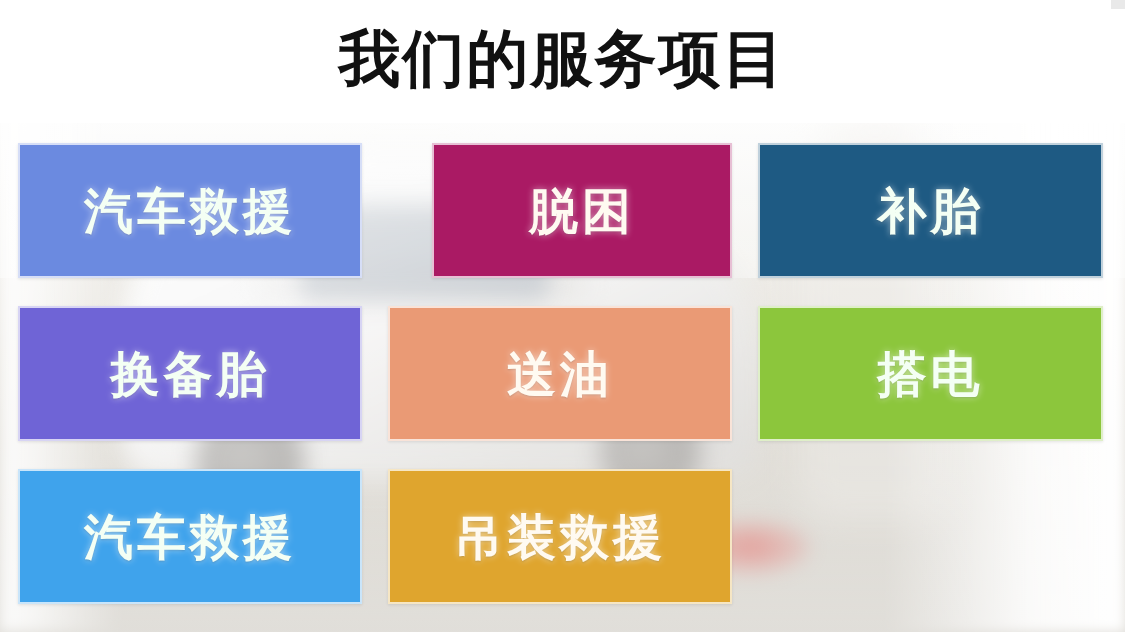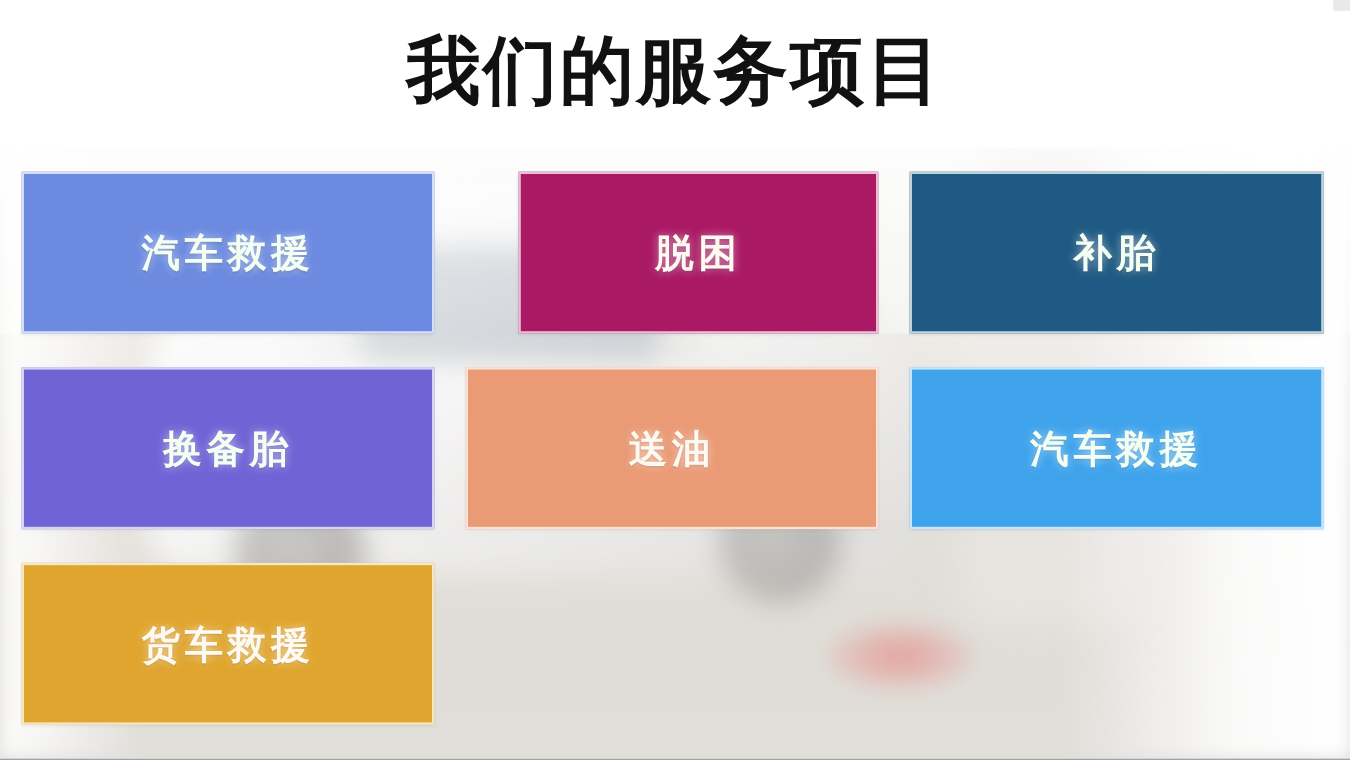--- a/index.html
+++ b/index.html
@@ -185,21 +185,21 @@
   .tile {
     position: relative;
     display: flex;
     align-items: center;
     justify-content: center;
     border: 2px solid rgba(255,255,255,.72);
     box-sizing: border-box;
     box-shadow: 0 1px 3px rgba(0,0,0,.10);
   }
   .tile-label {
-    font-size: 32px;
+    font-size: 49px;
     line-height: 52px;
     font-weight: 700;
     letter-spacing: 4px;
     color: #ffffff;
     white-space: nowrap;
     text-shadow: 0 0 7px rgba(255,255,255,.55), 0 1px 2px rgba(0,0,0,.18);
     font-family: Liberation Sans, sans-serif;
   }
   .tile-label.warm {
     color: #fffaf1;
@@ -249,23 +249,26 @@
     </div>
 
     <div class="tile" style="background-color: rgb(111, 100, 214);">
       <span class="tile-label cool">换备胎</span>
     </div>
 
     <div class="tile" style="background-color: rgb(234, 154, 117);">
       <span class="tile-label warm">送油</span>
     </div>
 
+    <div class="tile" style="background-color: rgb(140, 198, 60);">
+      <span class="tile-label cool">搭电</span>
+    </div>
 
     <div class="tile" style="background-color: rgb(63, 163, 236);">
       <span class="tile-label cool">汽车救援</span>
     </div>
 
     <div class="tile" style="background-color: rgb(223, 165, 46);">
-      <span class="tile-label warm">货车救援</span>
+      <span class="tile-label warm">吊装救援</span>
     </div>
 
   </div>
 </div>
 
 </body></html>

